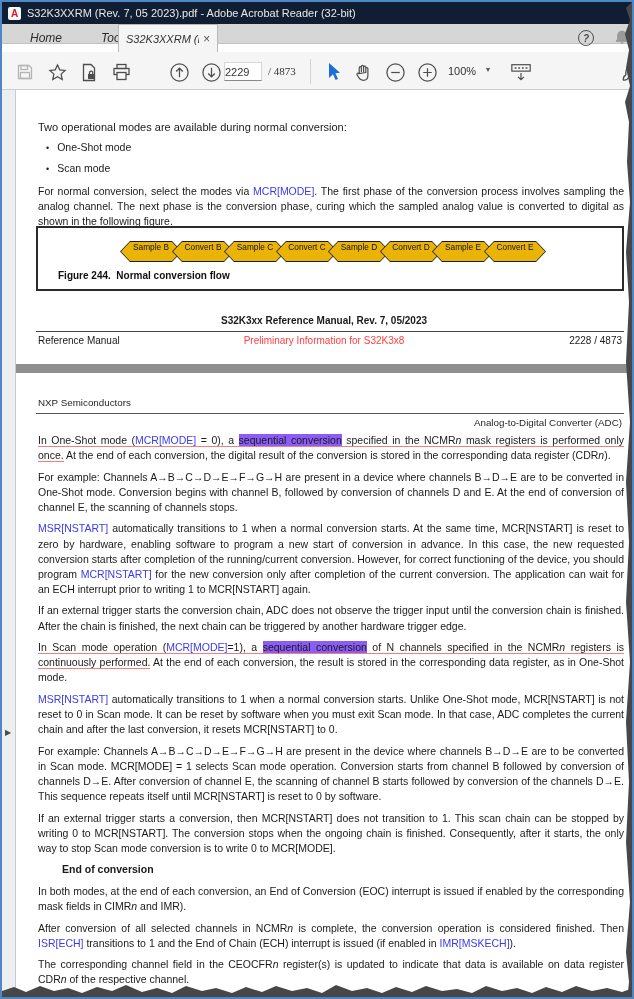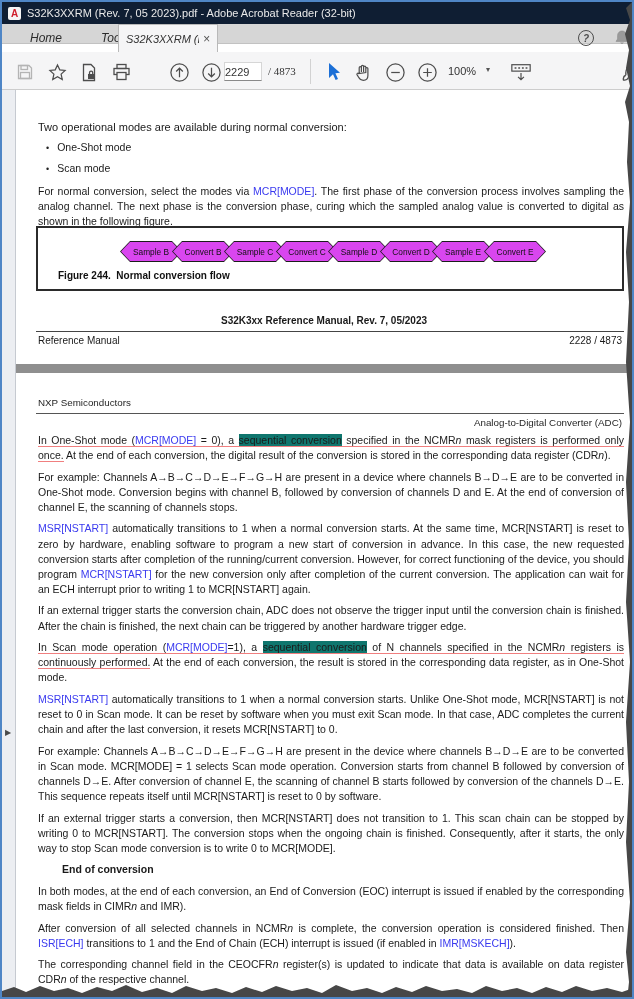--- a/index.html
+++ b/index.html
@@ -89,42 +89,42 @@
 
   .figure-box {
     position:absolute; left:20px; top:136px; width:588px; height:65px;
     border:2px solid #2b2b2b; background:#fff;
   }
   .hex-chain { position:absolute; left:82px; top:13px; display:flex; }
   .hex { position:relative; width:62px; height:21px; flex:none; margin-left:-10px;
          background:#1c1c1c;
          clip-path:polygon(10px 0, calc(100% - 10px) 0, 100% 50%, calc(100% - 10px) 100%, 10px 100%, 0 50%); }
   .hex:first-child { margin-left:0; }
-  .hex-inner { position:absolute; inset:1px; background:#d946ef;
+  .hex-inner { position:absolute; inset:1px; background:#eab308;
          clip-path:polygon(9px 0, calc(100% - 9px) 0, 100% 50%, calc(100% - 9px) 100%, 9px 100%, 0 50%);
-         display:flex; align-items:center; justify-content:center; }
+         display:flex; justify-content:center; }
   .hex-label { font-size:8.3px; color:#111; white-space:nowrap; }
   .figure-caption { position:absolute; left:8px; top:42px; font-size:10px; font-weight:bold; color:#111;margin-left:12px; }
 
   .f2228-manual { position:absolute; left:0; right:0; top:225px; text-align:center; font-size:10px; font-weight:bold; }
   .f2228-rule { position:absolute; left:20px; right:8px; top:241px; height:1px; background:#444; }
   .f2228-left { position:absolute; left:22px; top:245px; font-size:10px; }
   .f2228-warn { position:absolute; left:0; right:0; top:245px; text-align:center; font-size:10px; color:#ff4040; }
   .f2228-page { position:absolute; right:10px; top:245px; font-size:10px; }
 
   
   .h2229-left { position:absolute; left:22px; top:24px; font-size:9.8px; color:#262626;text-align:right; }
   .h2229-rule { position:absolute; left:20px; right:8px; top:40px; height:1px; background:#555; }
   .h2229-right { position:absolute; right:10px; top:44px; font-size:9.8px; color:#262626; }
   .paras-2229 { position:absolute; left:22px; top:60px; width:586px; font-size:10.5px; line-height:15.1px; text-align:justify; color:#1a1a1a; }
   .body-par { margin-bottom:6.5px; }
   .par-heading { font-weight:bold; text-align:left;padding-left:24px; }
 
   .seg-link { color:#3a3aef; }
-  .seg-hl { background:#0f766e; }
+  .seg-hl { background:#8b5cf6; }
   .seg-i { font-style:italic; }
   .seg-ulr { border-bottom:1.8px solid #f07f7f; }
 
   
   .torn-bottom { position:absolute; left:0; bottom:0; width:634px; height:14px; pointer-events:none; }
   .torn-right { position:absolute; right:0; top:0; width:10px; height:999px; pointer-events:none; }
 </style>
 </head>
 <body>
 
@@ -292,20 +292,21 @@
                   <span class="hex-label">Convert E</span>
                 </div>
               </div>
             </div>
           <div class="figure-caption">Figure 244.&nbsp; Normal conversion flow</div>
         </div>
 
         <div class="f2228-manual">S32K3xx Reference Manual, Rev. 7, 05/2023</div>
         <div class="f2228-rule"></div>
         <div class="f2228-left">Reference Manual</div>
+        <div class="f2228-warn">Preliminary Information for S32K3x8</div>
         <div class="f2228-page">2228 / 4873</div>
       </div>
 
       <div class="page-sep"></div>
 
       <div class="pdf-page page-2229">
         <div class="h2229-left">NXP Semiconductors</div>
         <div class="h2229-rule"></div>
         <div class="h2229-right">Analog-to-Digital Converter (ADC)</div>
         <div class="paras-2229">

